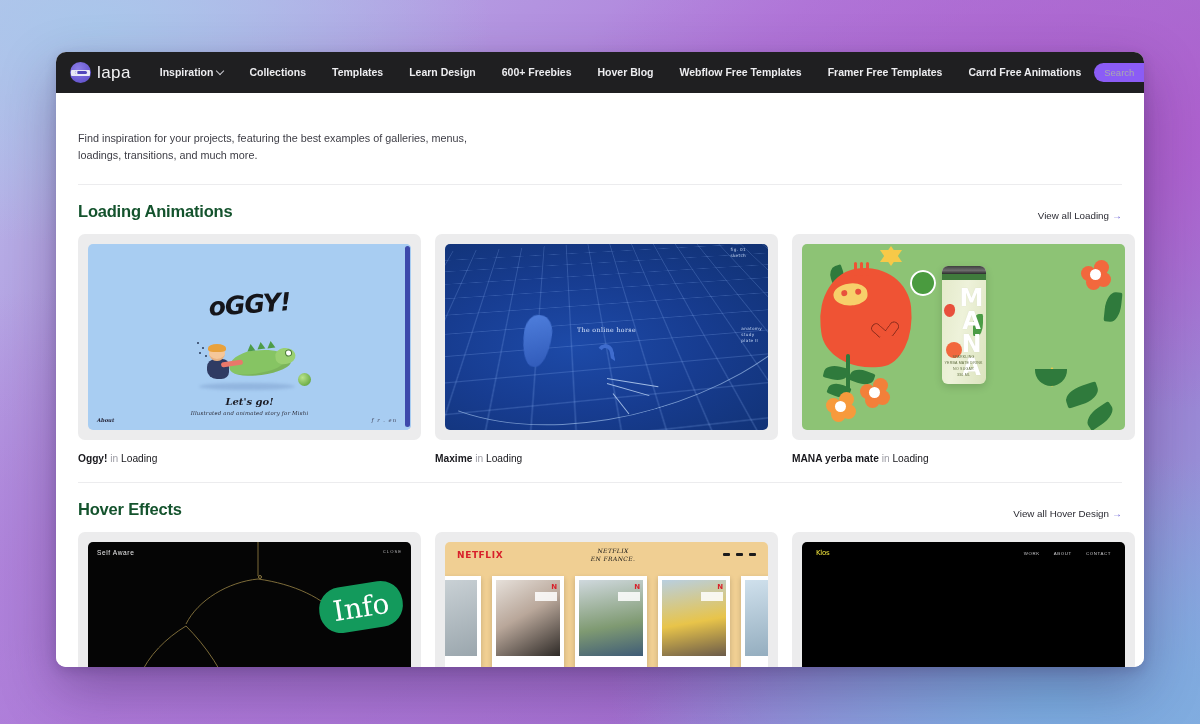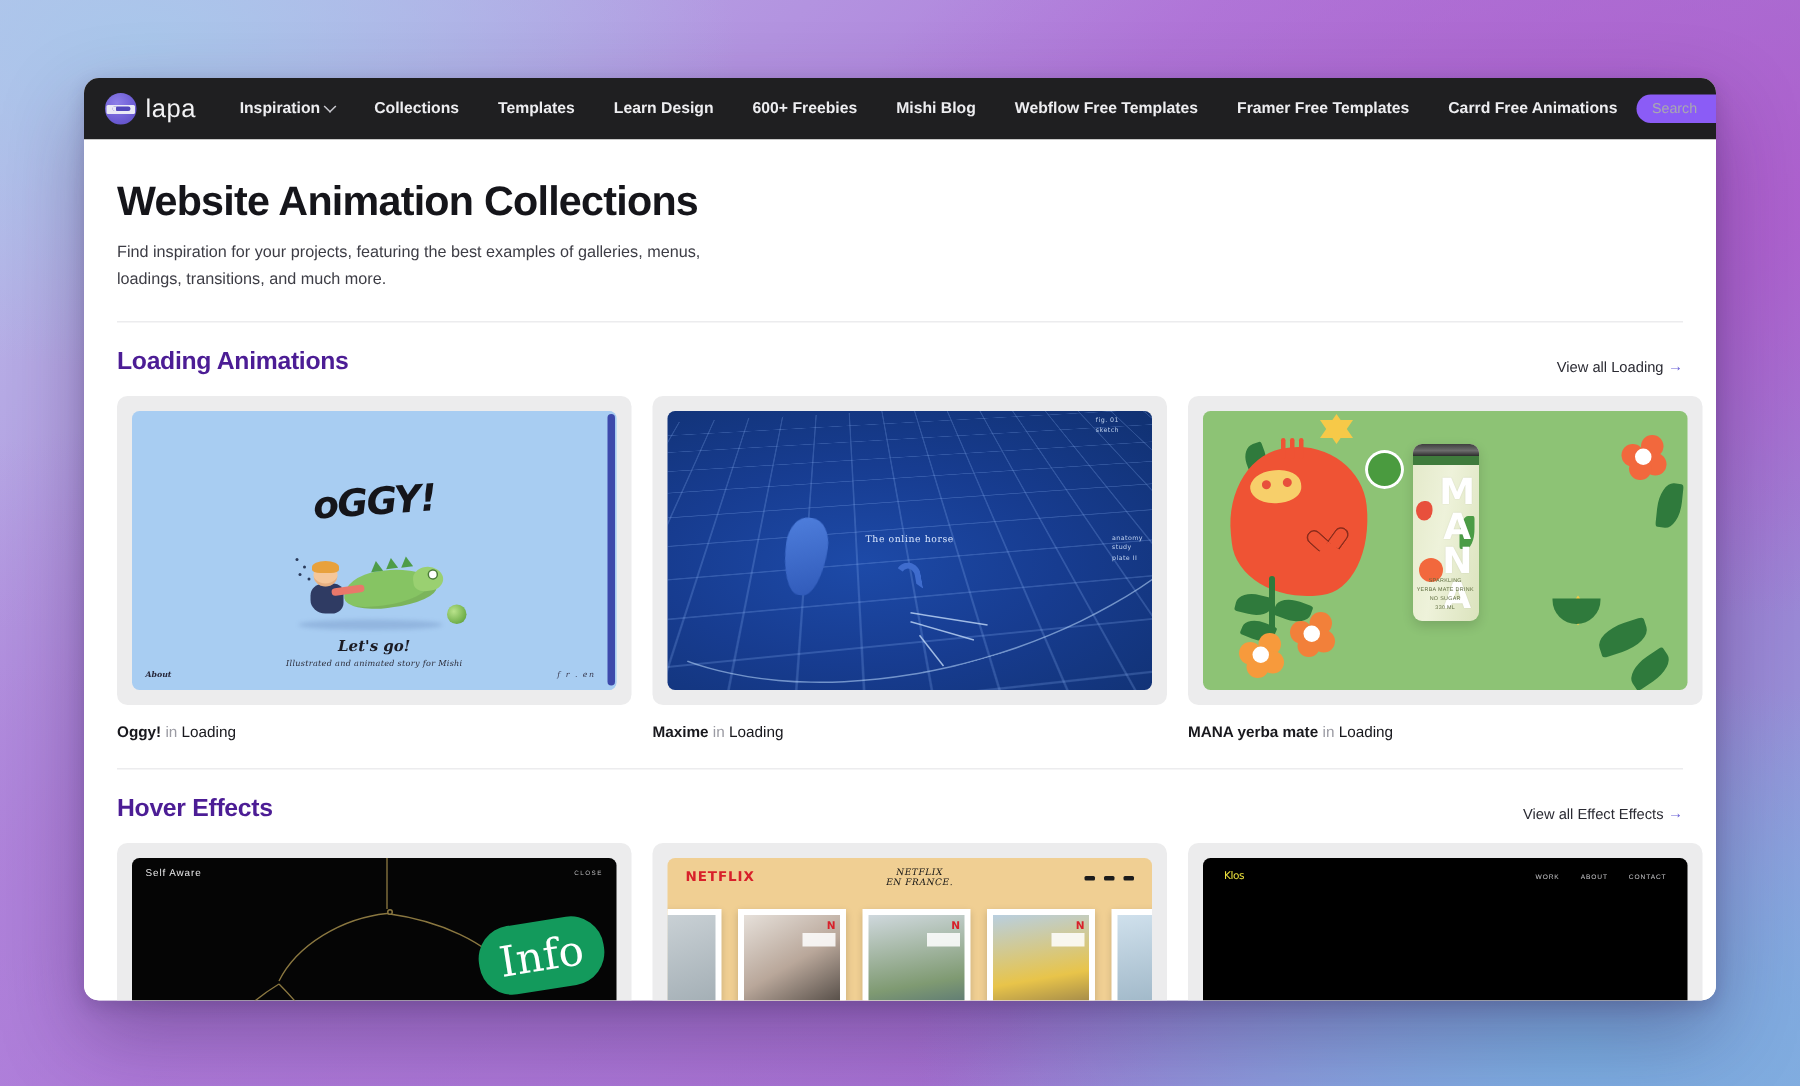--- a/index.html
+++ b/index.html
@@ -104,21 +104,21 @@
     white-space: nowrap;
   }
 
   .divider { height: 1px; background: #ececee; margin-top: 19px; }
 
   .section-head {
     display: flex; align-items: flex-end; justify-content: space-between;
     padding: 17px 0 13px 0;
   }
   .section-title {
-    font-size: 16.5px; font-weight: 700; color: #4c1d95; letter-spacing: -0.2px;
+    font-size: 16.5px; font-weight: 700; color: #14532d; letter-spacing: -0.2px;
   }
   .view-all {
     font-size: 9.8px; color: #2b2b33; text-decoration: none;
     display: flex; align-items: center; gap: 3px; cursor: pointer;
   }
   .view-all .arrow {
     display: inline-block; color: #6b62d6; font-size: 10px; transform: translateY(-0.5px);
   }
 
   .cards { display: flex; gap: 14px; }
@@ -468,34 +468,33 @@
 
     <div class="nav-links">
       <div class="nav-link">
         <span>Inspiration</span>
         <span class="chevron"></span>
       </div>
       <div class="nav-link">Collections</div>
       <div class="nav-link">Templates</div>
       <div class="nav-link">Learn Design</div>
       <div class="nav-link">600+ Freebies</div>
-      <div class="nav-link">Mishi Blog</div>
+      <div class="nav-link">Hover Blog</div>
       <div class="nav-link">Webflow Free Templates</div>
       <div class="nav-link">Framer Free Templates</div>
       <div class="nav-link">Carrd Free Animations</div>
     </div>
 
     <input class="search-box" type="text" placeholder="Search" style="">
   </div>
 
   <div class="page">
     <div class="inner">
 
       <div class="hero">
-        <h1 class="page-title">Website Animation Collections</h1>
         <p class="page-desc">Find inspiration for your projects, featuring the best examples of galleries, menus, loadings, transitions, and much more.</p>
 
       </div>
 
       <div class="divider"></div>
 
       <div class="section-head">
         <div class="section-title">Loading Animations</div>
         <a class="view-all">
           <span>View all Loading</span>
@@ -640,21 +639,21 @@
           </div>
         </div>
 
       </div>
 
       <div class="divider" style="margin-top:18px"></div>
 
       <div class="section-head">
         <div class="section-title">Hover Effects</div>
         <a class="view-all">
-          <span>View all Effect Effects</span>
+          <span>View all Hover Design</span>
           <span class="arrow">→</span>
         </a>
       </div>
 
       <div class="cards">
 
         <div class="card">
           <div class="thumb-wrap">
             <div class="thumb art-selfaware">
               <div class="sa-top">

